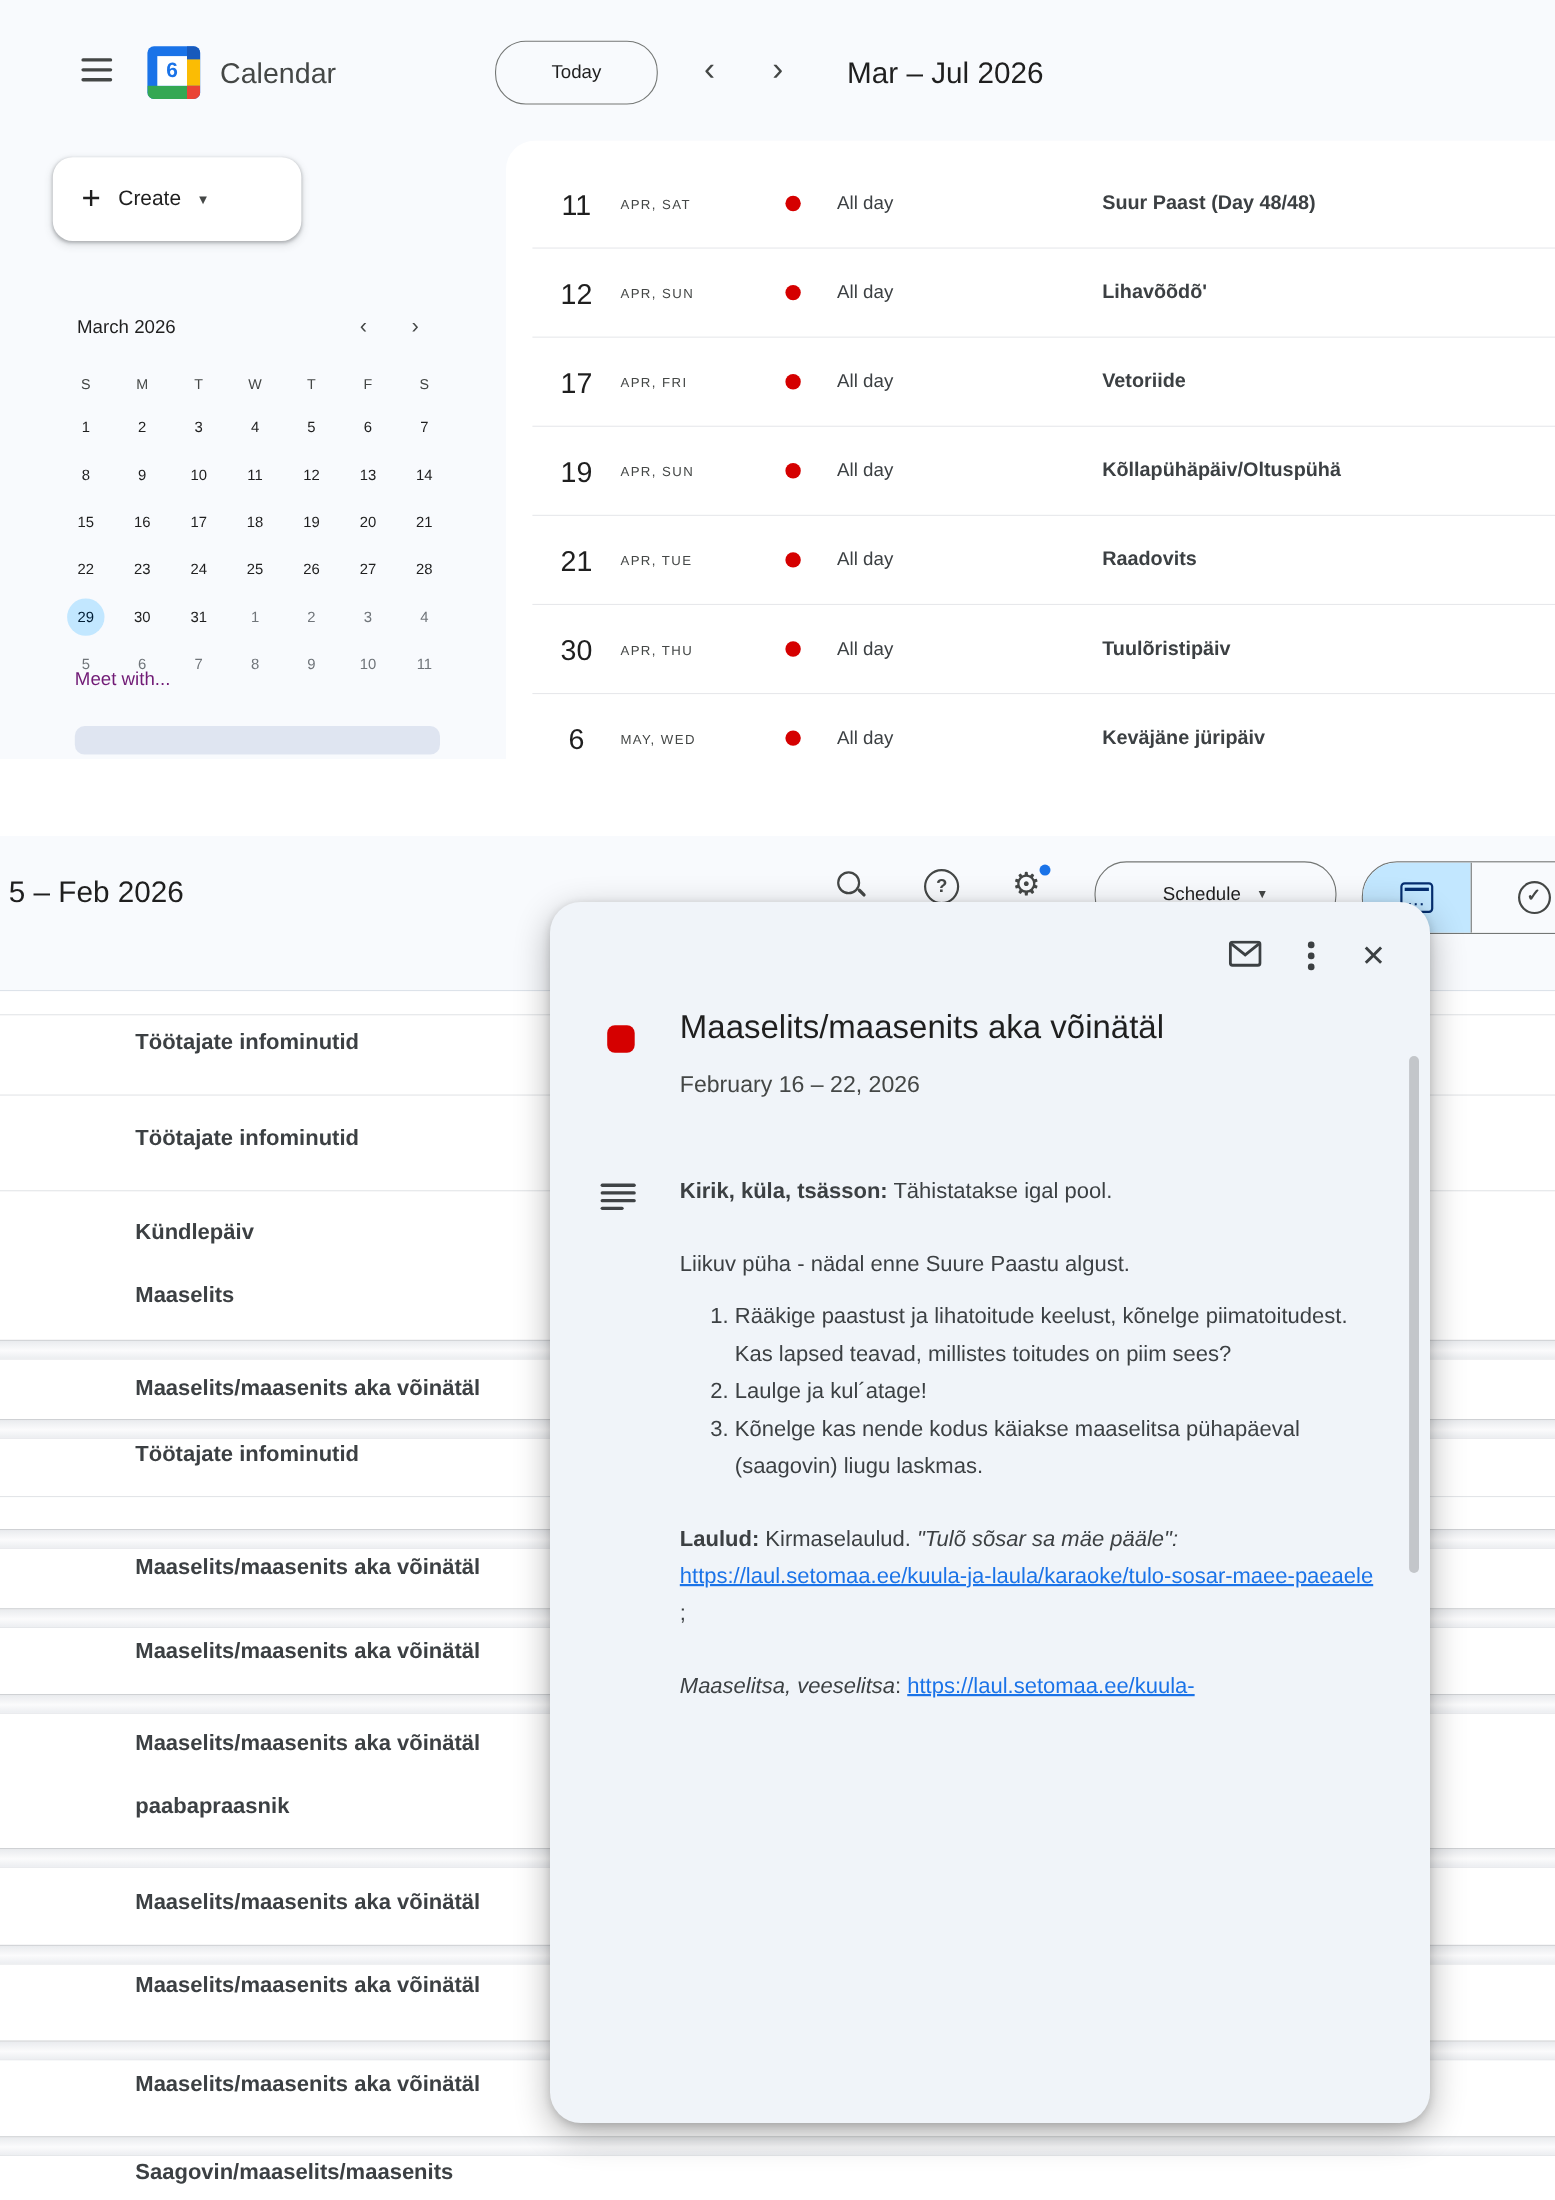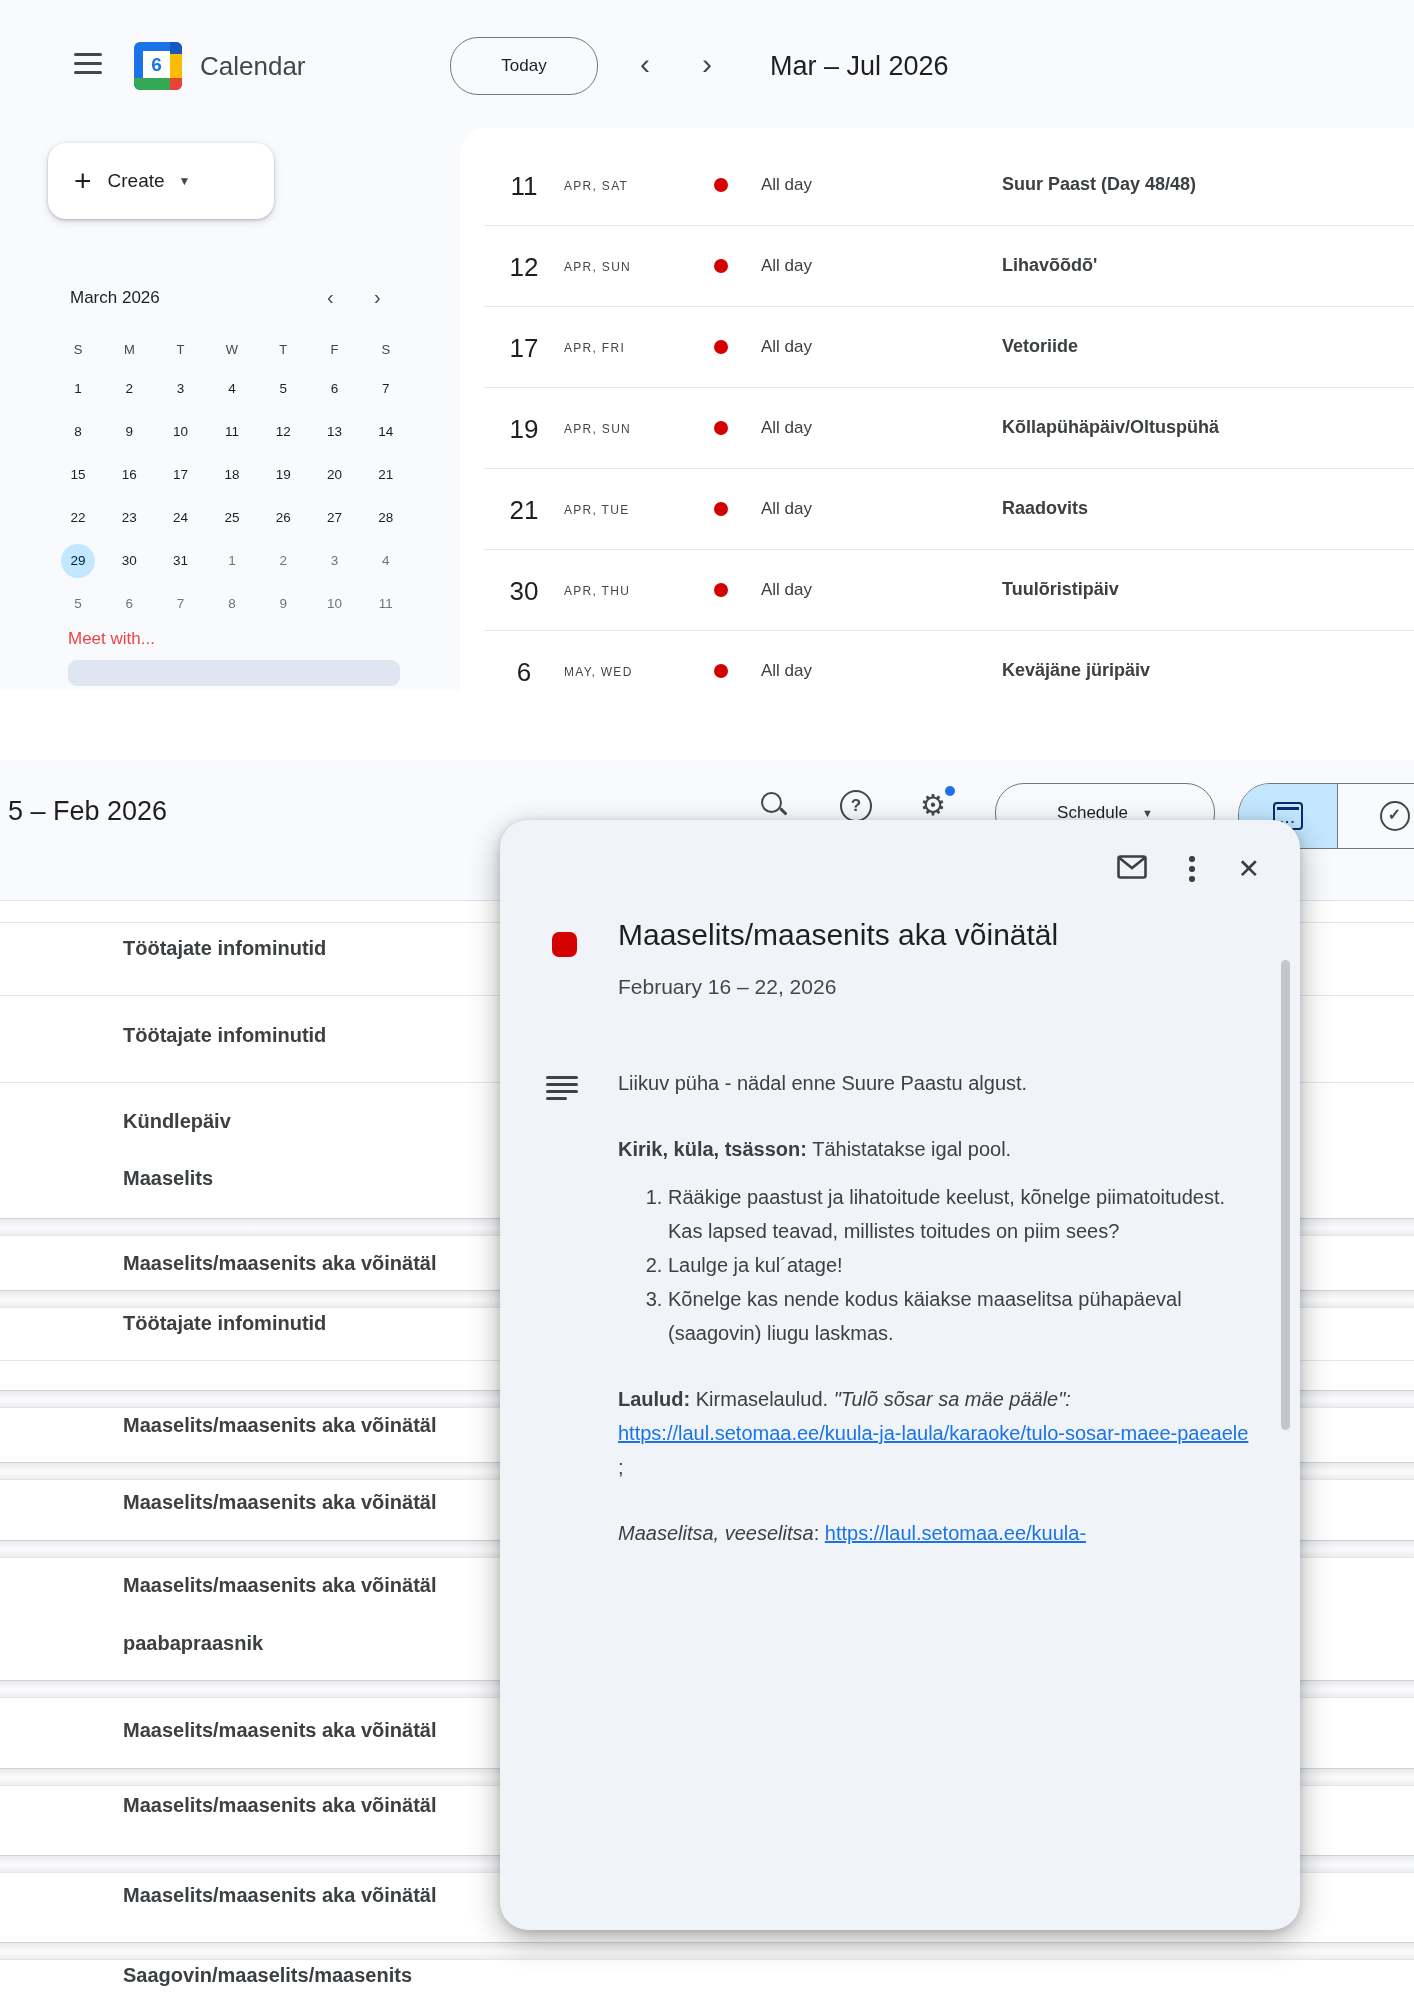--- a/index.html
+++ b/index.html
@@ -32,21 +32,21 @@
   .create-caret{font-size:12px;color:#444746;margin-left:14px;}
   .minical-title{position:absolute;left:70px;top:288px;font-size:17px;font-weight:500;color:#1f1f1f;}
   .mc-nav{position:absolute;top:286px;font-size:20px;color:#444746;cursor:pointer;}
   .mc-nav.l{left:327px}.mc-nav.r{left:374px}
   .mc-grid{position:absolute;left:55px;top:330px;width:360px;}
   .mc-grid .hd,.mc-grid .dy{position:absolute;width:46px;text-align:center;}
   .mc-grid .hd{font-size:13px;color:#444746;font-weight:500;}
   .mc-grid .dy{font-size:13.5px;color:#1f1f1f;cursor:pointer;line-height:34px;height:34px;}
   .mc-grid .dy.muted{color:#70757a;}
   .mc-grid .dy.selected{background:#c2e7ff;color:#001d35;border-radius:50%;width:34px;margin-left:6px;}
-  .meet-with{position:absolute;left:68px;top:629px;font-size:17px;font-weight:500;color:#ef4444;}
+  .meet-with{position:absolute;left:68px;top:608px;font-size:17px;font-weight:500;color:#701a75;}
   .side-bar-pill{position:absolute;left:68px;top:660px;width:332px;height:26px;background:#dfe5f1;border-radius:9px;cursor:pointer;}
   .sched-card{position:absolute;left:460px;top:128px;width:954px;height:562px;background:#fff;border-radius:26px 0 0 0;}
   .ev-row{position:relative;height:80px;margin-left:24px;border-bottom:1px solid #e7e8eb;cursor:pointer;}
   .ev-row .num{position:absolute;left:18px;top:26px;width:44px;text-align:center;font-size:26px;color:#1f1f1f;}
   .ev-row .wd{position:absolute;left:80px;top:34px;font-size:12px;letter-spacing:1.3px;color:#444746;font-weight:500;}
   .ev-row .dot{position:absolute;left:230px;top:33px;width:14px;height:14px;border-radius:50%;background:#d50000;}
   .ev-row .allday{position:absolute;left:277px;top:30px;font-size:17px;color:#3c4043;}
   .ev-row .ttl{position:absolute;left:518px;top:29px;font-size:18px;font-weight:600;color:#3c4043;white-space:nowrap;}
   
   .bot-app{position:absolute;left:0;top:760px;width:1414px;height:1240px;background:#fff;overflow:hidden;}
@@ -312,22 +312,22 @@
     <div class="swatch"></div>
     <div class="pop-title">Maaselits/maasenits aka võinätäl</div>
     <div class="pop-date">February 16 – 22, 2026</div>
     <div class="desc-icon">
         <i></i>
         <i></i>
         <i></i>
         <i></i>
       </div>
     <div class="pop-desc" id="pop-desc">
+        <p><b>Kirik, küla, tsässon:</b><span> Tähistatakse igal pool.</span></p>
         <p><span>Liikuv püha - nädal enne Suure Paastu algust.</span></p>
-        <p><b>Kirik, küla, tsässon:</b><span> Tähistatakse igal pool.</span></p>
         <ol>
           <li><span>Rääkige paastust ja lihatoitude keelust, kõnelge piimatoitudest. Kas lapsed teavad, millistes toitudes on piim sees?</span></li>
           <li><span>Laulge ja kul´atage!</span></li>
           <li><span>Kõnelge kas nende kodus käiakse maaselitsa pühapäeval (saagovin) liugu laskmas.</span></li>
         </ol>
         <p><b>Laulud:</b><span> Kirmaselaulud. </span><i>"Tulõ sõsar sa mäe pääle":</i><span> </span><a>https://laul.setomaa.ee/kuula-ja-laula/karaoke/tulo-sosar-maee-paeaele</a><span> ;</span></p>
         <p><i>Maaselitsa, veeselitsa</i><span>: </span><a>https://laul.setomaa.ee/kuula-</a></p>
       </div>
     <div class="pop-scroll"></div>
   </div>

